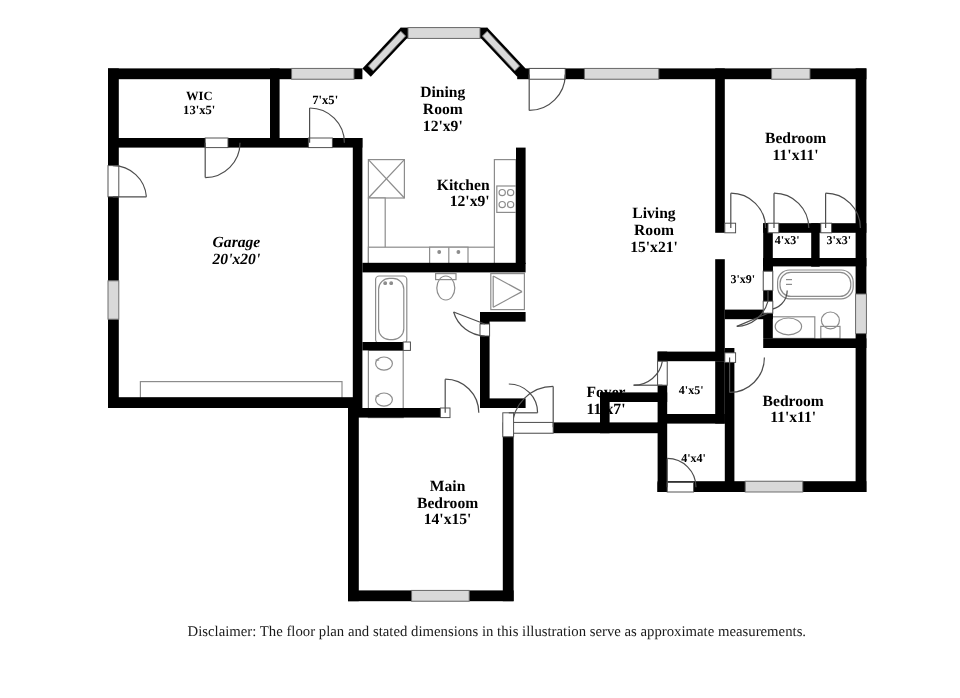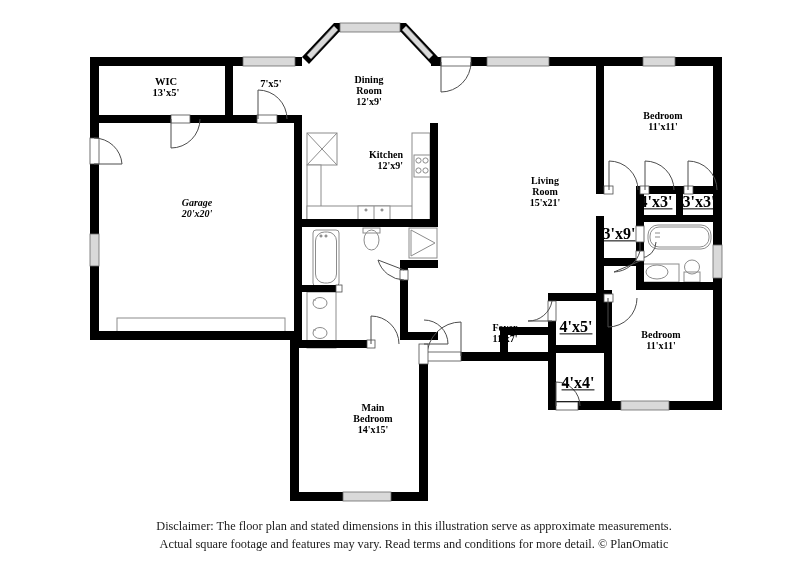--- a/index.html
+++ b/index.html
@@ -32,23 +32,23 @@
     position: absolute;
     text-align: center;
     font-weight: bold;
     color: #000000;
     line-height: 1.08;
     white-space: pre-line;
     letter-spacing: 0px;
     transform: translate(-50%, -50%);
     pointer-events: none;
   }
-  .lbl-lg { font-size: 10px; }
+  .lbl-lg { font-size: 13px; }
   .lbl-md { font-size: 10.5px; }
-  .lbl-sm { font-size: 16px; text-decoration: underline; }
+  .lbl-sm { font-size: 10px; }
   #disclaimer {
     position: absolute;
     left: 0;
     top: 518px;
     width: 800px;
     text-align: center;
     font-size: 12.3px;
     color: #1a1a1a;
     line-height: 1.45;
     font-family: "Liberation Serif", "DejaVu Serif", serif;
@@ -357,14 +357,13 @@
   <div class="room-label lbl-lg" style="left:505px; top:334px;">Foyer
 11'x7'</div>
   <div class="room-label lbl-lg" style="left:373px; top:419px;">Main
 Bedroom
 14'x15'</div>
 
 </div>
 
 <div id="disclaimer">
   <span class="line">Disclaimer: The floor plan and stated dimensions in this illustration serve as approximate measurements.</span>
-  <span class="line">Actual square footage and features may vary. Read terms and conditions for more detail. © PlanOmatic</span>
 </div>
 
 </body></html>

